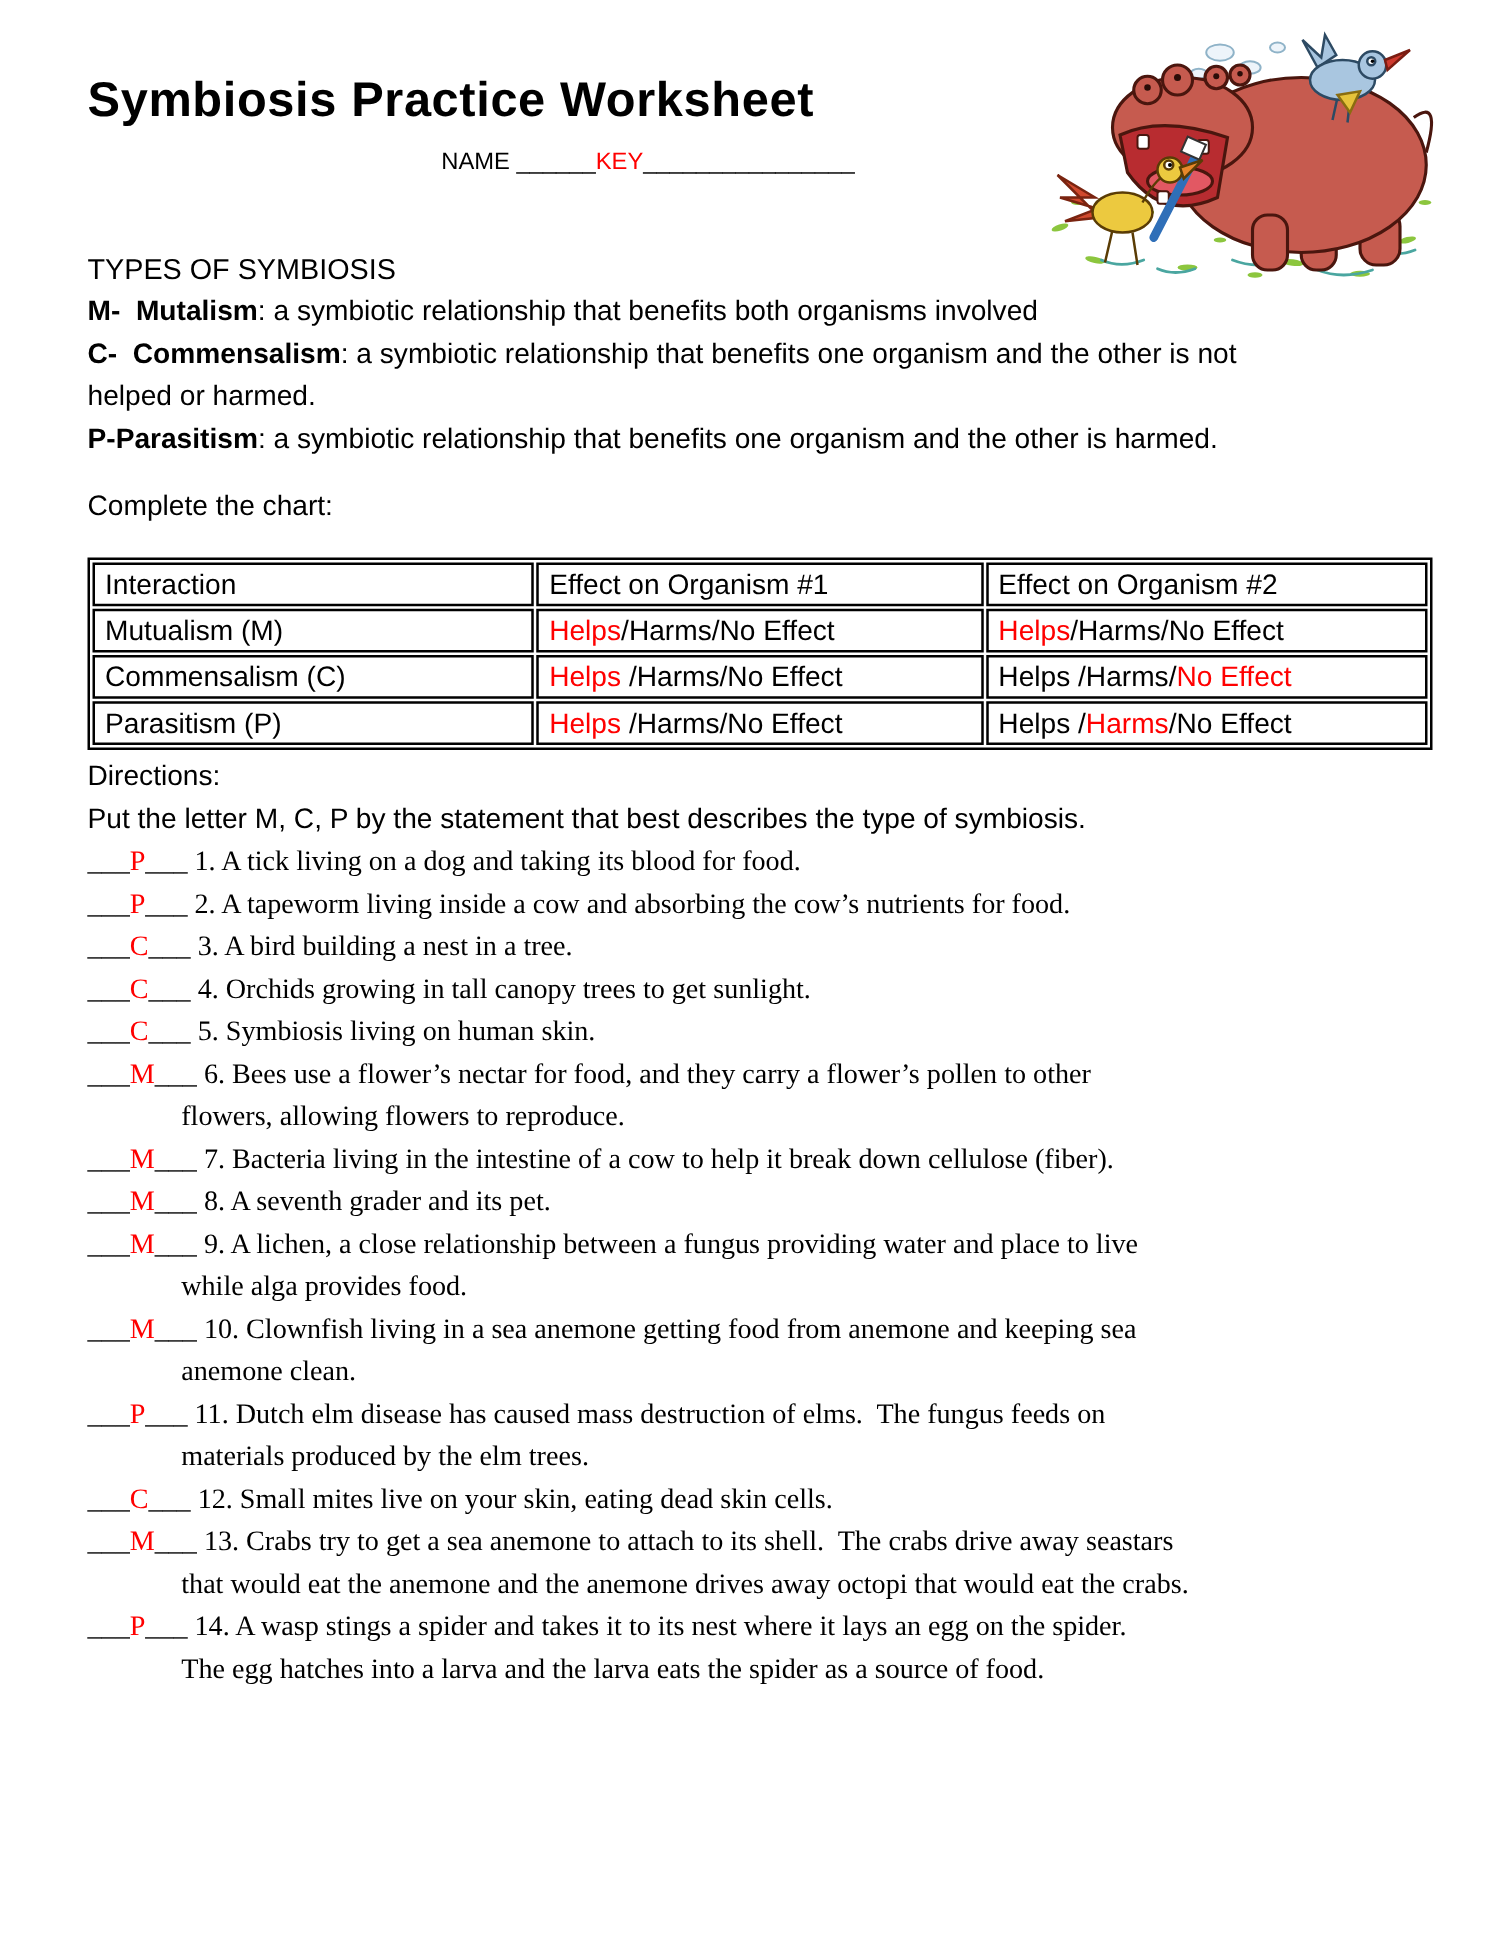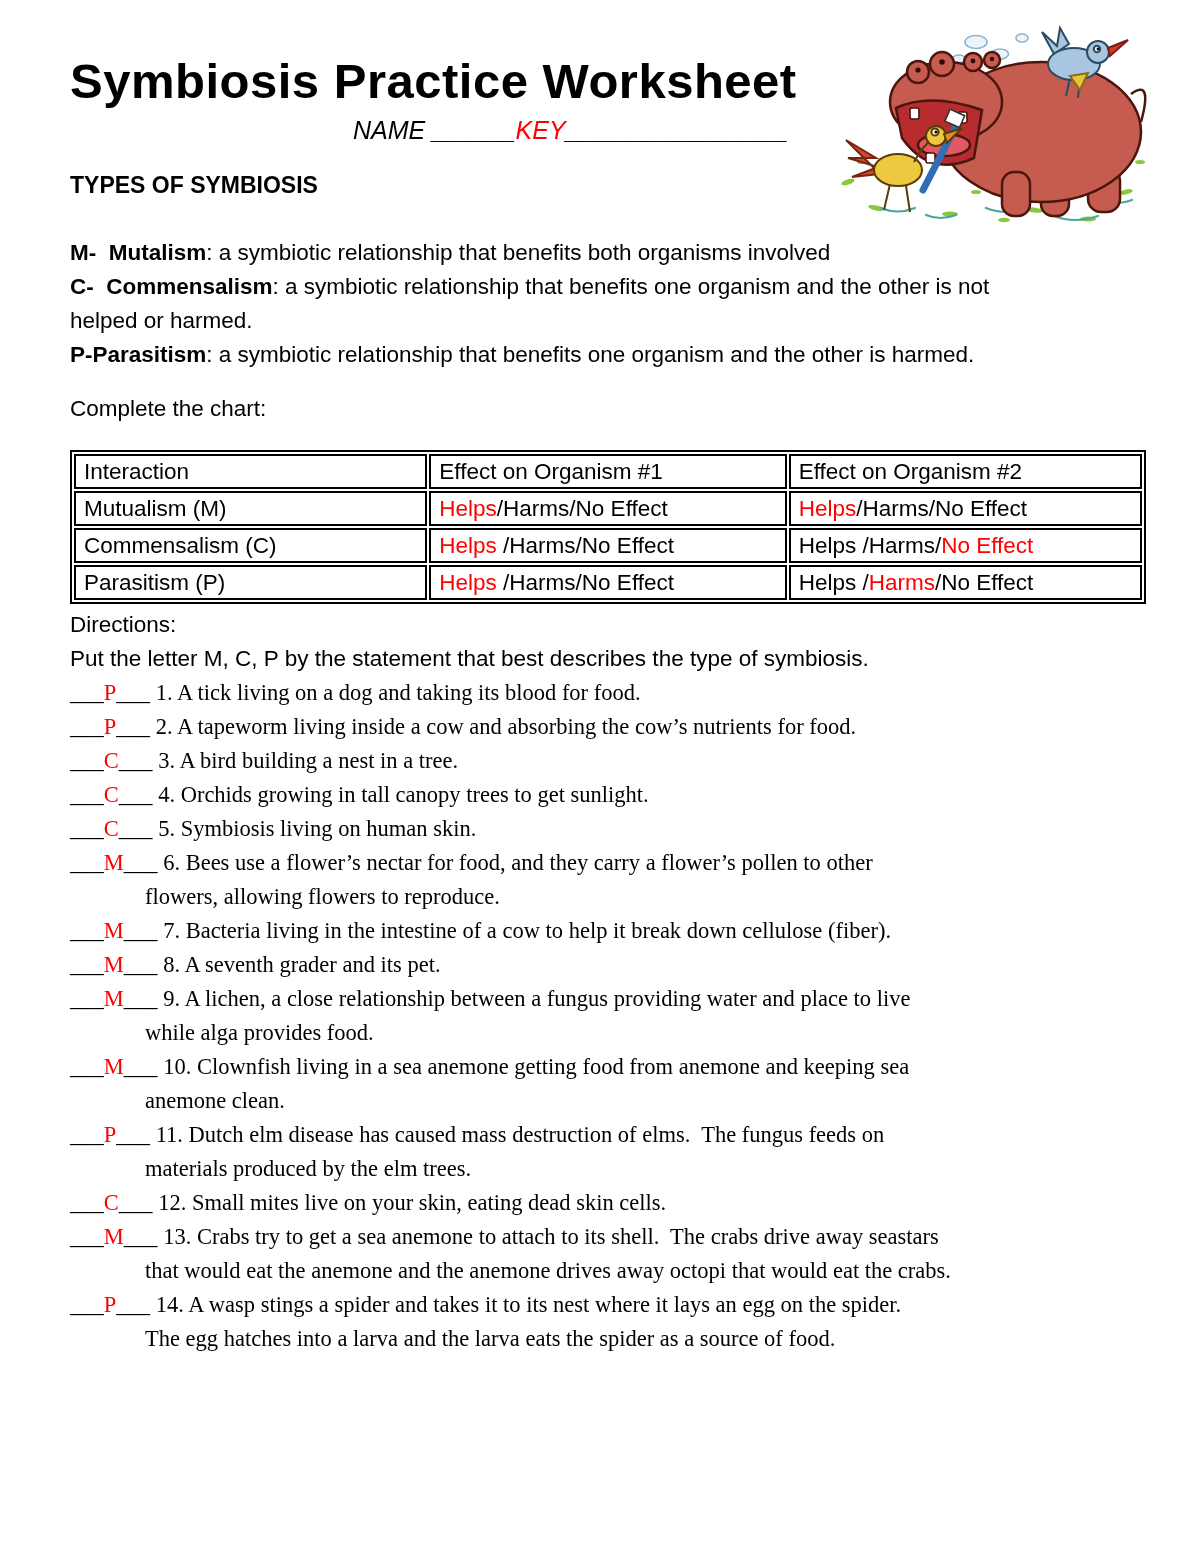--- a/index.html
+++ b/index.html
@@ -2,27 +2,27 @@
 <html style="--red: #ff0000;"><head>
 <meta charset="utf-8">
 <style>
   html,body{margin:0;padding:0;}
   body{
     width:1200px;height:1553px;background:#ffffff;overflow:hidden;position:relative;
     font-family:"Liberation Sans","DejaVu Sans",sans-serif;color:#000;
     -webkit-font-smoothing:antialiased;
   }
   .content{position:relative;padding:58px 55px 0 70px;}
-  h1.title{font-size:49px;line-height:46px;margin:0;font-weight:bold;letter-spacing:.5px;}
-  .name-line{font-size:25px;line-height:28px;margin:12px 0 0 283px;white-space:pre;font-style:italic;}
+  h1.title{font-size:39px;line-height:46px;margin:0;font-weight:bold;letter-spacing:.5px;}
+  .name-line{font-size:19px;line-height:28px;margin:12px 0 0 283px;white-space:pre;}
   .red{color:var(--red,#ff0000);}
   .cartoon{position:absolute;top:22px;right:48px;width:326px;height:204px;}
-  .types-heading{margin-top:24px;font-size:23px;font-weight:bold;line-height:34px;}
+  .types-heading{margin-top:54px;font-size:23px;font-weight:normal;line-height:34px;}
   .body-text{font-size:22.5px;line-height:34px;margin:0;}
-  .defs{margin-top:34px;}
+  .defs{}
   .def{font-size:22.5px;line-height:34px;white-space:pre-wrap;}
   .def .term{font-weight:bold;}
   .chart-prompt{margin-top:20px;}
   table.chart{
     margin-top:24px;width:1076px;table-layout:fixed;
     border:2px solid #000;border-collapse:separate;border-spacing:2px;
   }
   table.chart th,table.chart td{
     border:2px solid #000;font-size:22.5px;font-weight:normal;text-align:left;
     line-height:27px;padding:2px 8px;overflow:hidden;white-space:pre;

